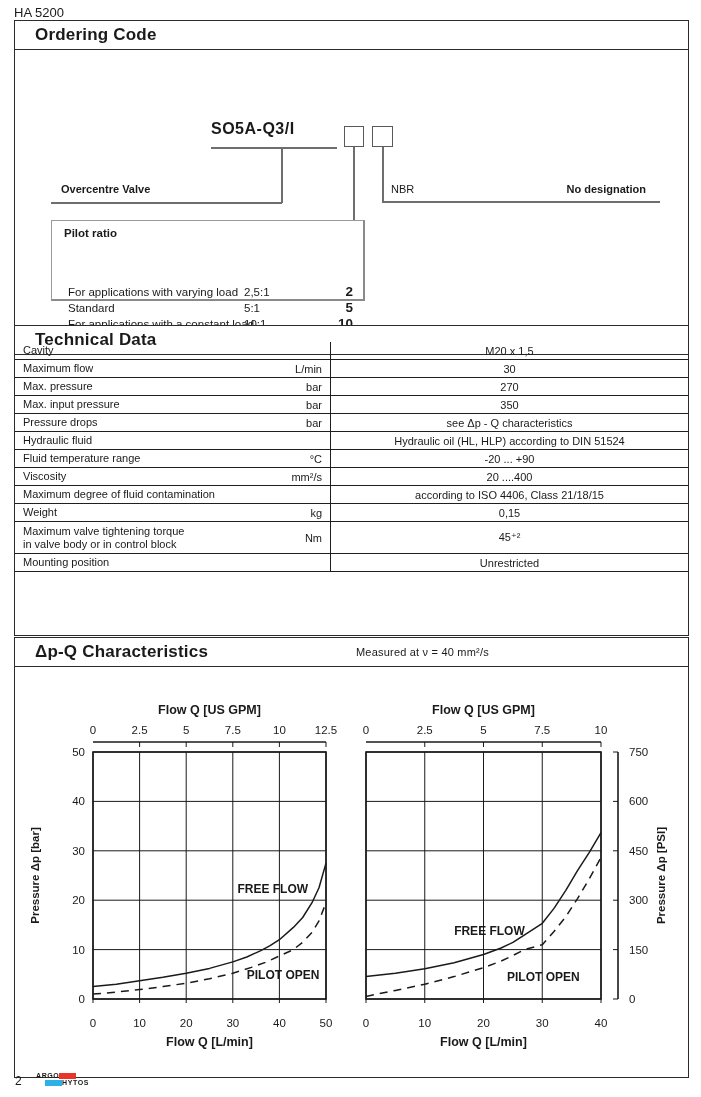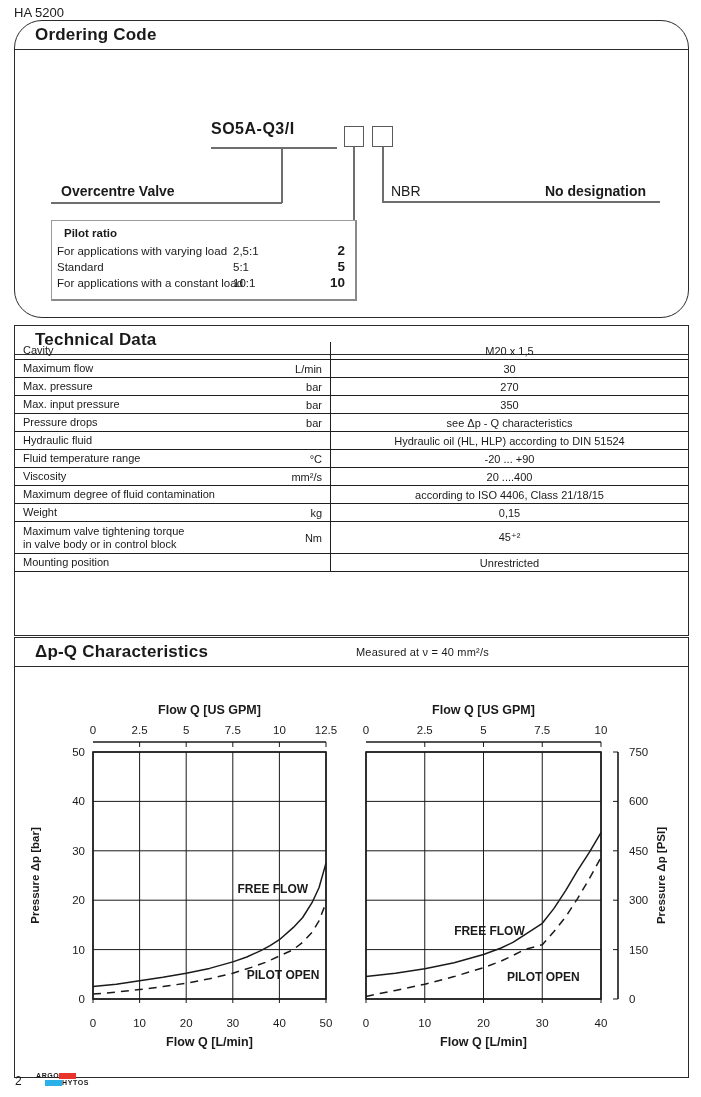--- a/index.html
+++ b/index.html
@@ -4,30 +4,30 @@
 <style>
   html,body{margin:0;padding:0;background:#fff;}
   .page{position:relative;width:701px;height:1097px;background:#fff;overflow:hidden;
         font-family:"Liberation Sans","DejaVu Sans",sans-serif;color:#1a1a1a;}
   .doc-code{position:absolute;left:14px;top:5px;font-size:13px;}
   .section{position:absolute;left:14px;width:675px;border:1.6px solid #2b2b2b;box-sizing:border-box;background:#fff;}
   .sec-head{height:28px;border-bottom:1.4px solid #2b2b2b;display:flex;align-items:center;padding-left:20px;position:relative;}
   .sec-title{font-size:17px;font-weight:bold;letter-spacing:.2px;}
   .sec-body{position:relative;}
   
-  #sec-ordering{top:20px;height:298px;border-radius:28px;}
+  #sec-ordering{top:20px;height:340px;}
   .abs{position:absolute;}
   .model-code{font-size:16px;font-weight:bold;letter-spacing:.5px;}
   .hline{background:#6e6e6e;height:1.6px;}
   .vline{background:#6e6e6e;width:1.6px;}
   .order-box{width:20px;height:21px;border:1.6px solid #5a5a5a;background:#fff;box-sizing:border-box;}
-  .diagram-label{font-size:14px;}
+  .diagram-label{font-size:11px;}
   .bold{font-weight:bold;}
-  .pilot-panel{border:1px solid #9a9a9a;border-right:2px solid #8a8a8a;border-bottom:2px solid #8a8a8a;background:#fff;font-size:11.5px;}
-  .pilot-row{position:absolute;left:5px;right:10px;height:16px;}
+  .pilot-panel{border:1px solid #9a9a9a;border-right:2px solid #8a8a8a;border-bottom:2px solid #8a8a8a;background:#fff;font-size:11.5px;padding-left:8px;}
+  .pilot-row{position:absolute;left:16px;right:10px;height:16px;margin-top:41px;}
   .pilot-ratio{position:absolute;left:176px;top:0;}
   .pilot-code{position:absolute;right:0;top:-2px;font-weight:bold;font-size:13.5px;}
   
   #sec-technical{top:325px;height:311px;}
   .tbl{position:absolute;left:0;top:16px;right:0;}
   .trow{display:flex;border-bottom:1.1px solid #1f1f1f;height:18px;font-size:11px;box-sizing:border-box;}
   .trow.tall{height:32px;}
   .tcell-l{width:316px;border-right:1.1px solid #1f1f1f;display:flex;justify-content:space-between;align-items:center;padding:0 8px 0 8px;box-sizing:border-box;}
   .tcell-r{flex:1;display:flex;align-items:center;justify-content:center;text-align:center;}
   .tlabel{line-height:12.5px;}

